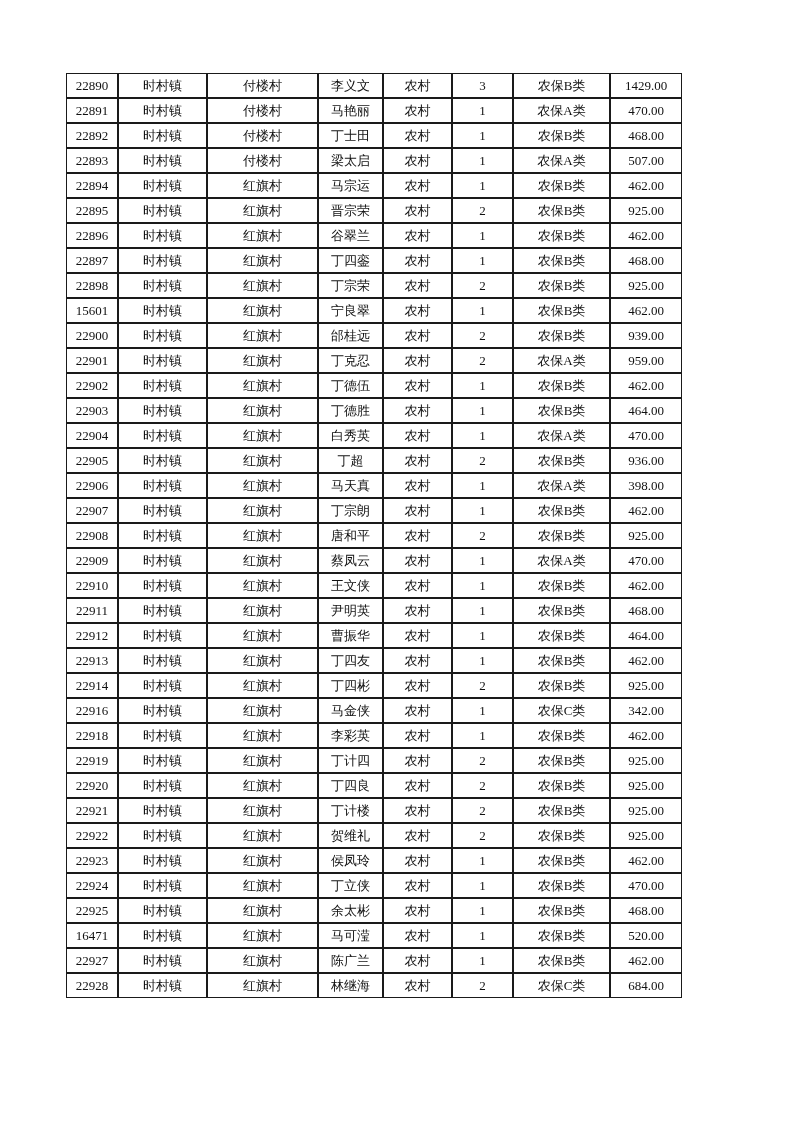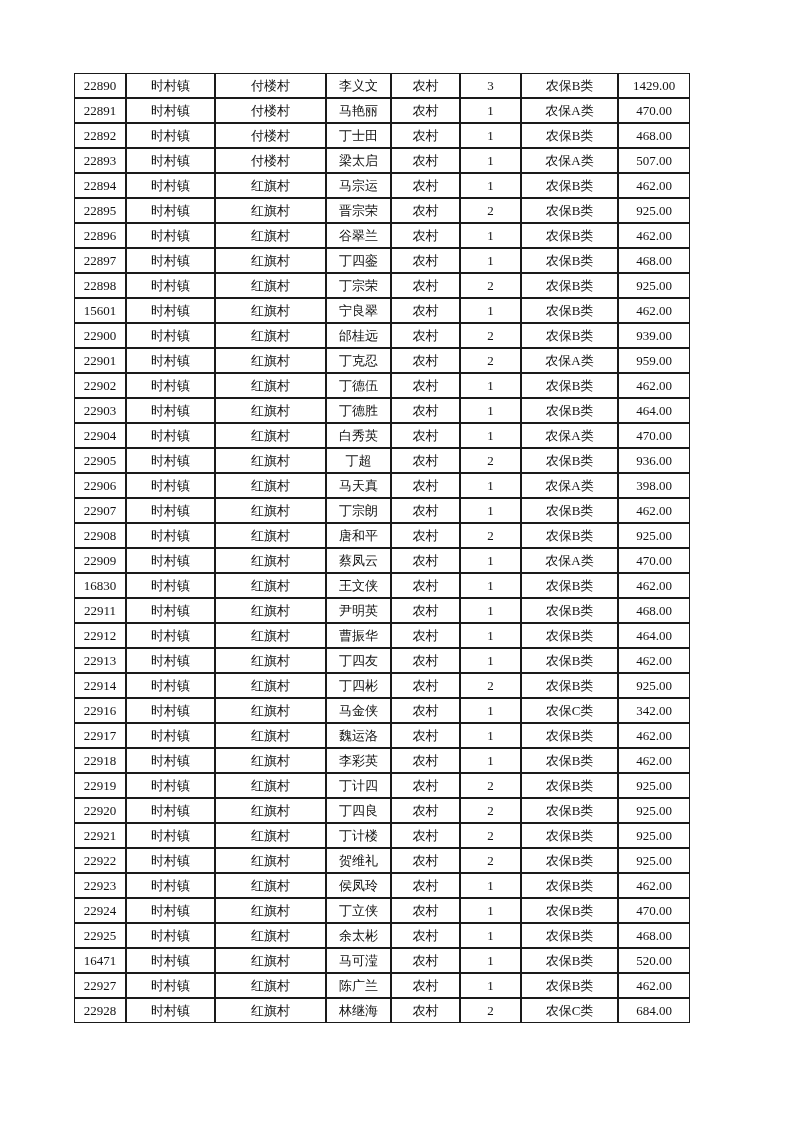--- a/index.html
+++ b/index.html
@@ -14,21 +14,21 @@
   }
   .page {
     position: relative;
     width: 793px;
     height: 1122px;
     background: #ffffff;
     overflow: hidden;
   }
   table.grid {
     position: absolute;
-    left: 74px;
+    left: 66px;
     top: 73px;
     width: 616px;
     border-collapse: separate;   
     border-spacing: 0;
     table-layout: fixed;
   }
   table.grid td {
     border: 1px solid #1a1a1a;
     height: 23px;
     padding: 0 2px;
@@ -260,21 +260,21 @@
           <td>22909</td>
           <td>时村镇</td>
           <td>红旗村</td>
           <td>蔡凤云</td>
           <td>农村</td>
           <td>1</td>
           <td>农保A类</td>
           <td>470.00</td>
         </tr>
         <tr>
-          <td>16830</td>
+          <td>22910</td>
           <td>时村镇</td>
           <td>红旗村</td>
           <td>王文侠</td>
           <td>农村</td>
           <td>1</td>
           <td>农保B类</td>
           <td>462.00</td>
         </tr>
         <tr>
           <td>22911</td>
@@ -318,30 +318,20 @@
         </tr>
         <tr>
           <td>22916</td>
           <td>时村镇</td>
           <td>红旗村</td>
           <td>马金侠</td>
           <td>农村</td>
           <td>1</td>
           <td>农保C类</td>
           <td>342.00</td>
-        </tr>
-        <tr>
-          <td>22917</td>
-          <td>时村镇</td>
-          <td>红旗村</td>
-          <td>魏运洛</td>
-          <td>农村</td>
-          <td>1</td>
-          <td>农保B类</td>
-          <td>462.00</td>
         </tr>
         <tr>
           <td>22918</td>
           <td>时村镇</td>
           <td>红旗村</td>
           <td>李彩英</td>
           <td>农村</td>
           <td>1</td>
           <td>农保B类</td>
           <td>462.00</td>

